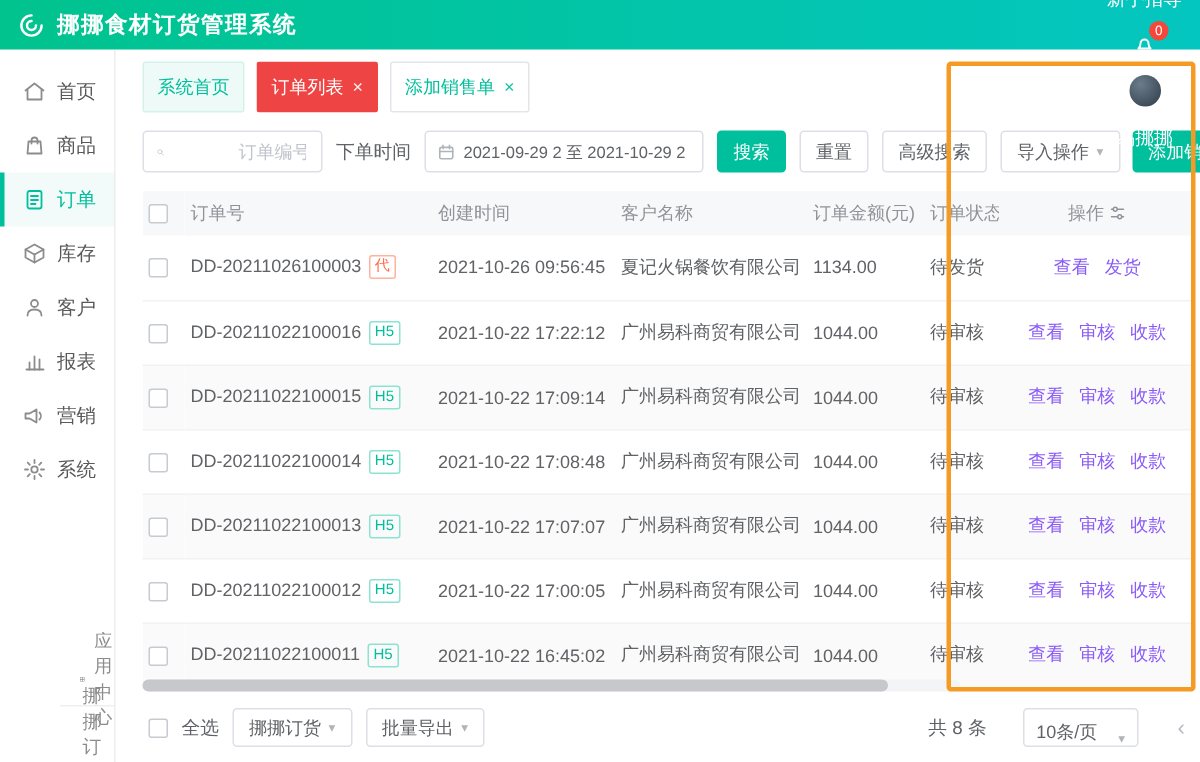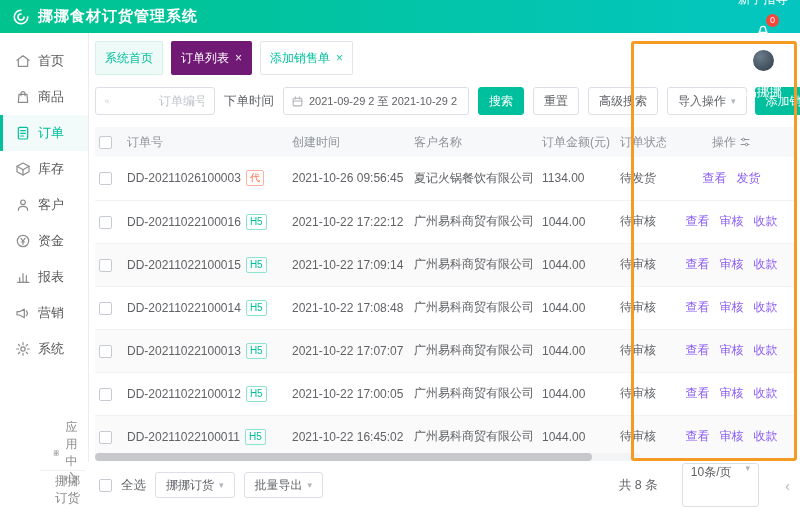--- a/index.html
+++ b/index.html
@@ -17,42 +17,42 @@
   .ticon { display:inline-flex; cursor:pointer; }
   .guide { font-size:12.5px; cursor:pointer; white-space:nowrap; }
   .bell-wrap { position:relative; display:inline-flex; cursor:pointer; }
   .nbadge { position:absolute; top:-7px; right:-8px; min-width:13px; height:13px; border-radius:7px;
     background:#f5483b; color:#fff; font-size:9px; display:flex; align-items:center; justify-content:center; padding:0 2px; }
   .avatar { width:21px; height:21px; border-radius:50%;
     background:radial-gradient(circle at 35% 30%,#6b7c8c,#2e3b46); display:inline-block; cursor:pointer; }
   .username { font-size:12.5px; cursor:pointer; }
 
   
-  .sidebar { position:absolute; top:33px; left:0; bottom:0; width:89px; background:#fff;
+  .sidebar { position:absolute; top:33px; left:0; bottom:0; width:77px; background:#fff;
     border-right:1px solid #ededed; display:flex; flex-direction:column; padding-top:10px; z-index:20; }
   .side-item { display:flex; align-items:center; gap:7px; height:36px; padding-left:15px;
     font-size:13px; color:#595959; cursor:pointer; position:relative; }
   .side-item svg { color:#8c8c8c; flex:none; }
   .side-item.active { color:#00bf9c; background:#f2fbf9; }
   .side-item.active svg { color:#00bf9c; }
   .side-item.active::before { content:""; position:absolute; left:0; top:0; bottom:0; width:3px; background:#00bf9c; }
   .side-bottom { margin-top:auto;padding-left:40px; }
   .side-app { display:flex; align-items:center; gap:6px; height:34px; padding-left:13px;
     font-size:12px; color:#8c8c8c; cursor:pointer; }
   .side-app svg { color:#8c8c8c; }
   .side-brand { height:38px; display:flex; align-items:center; padding-left:15px; font-size:12.5px;
     color:#8c8c8c; border-top:1px solid #efefef; cursor:pointer; }
 
   
   .main { position:absolute; top:33px; left:85px; right:0; bottom:46px; overflow:hidden; background:#fff; }
   .tabbar { display:flex; align-items:center; gap:8px; padding:8px 0 6px 10px; }
   .tab { display:inline-flex; align-items:center; gap:6px; height:23px; padding:16px 9px; font-size:12px;
     border-radius:2px; cursor:pointer; border:1px solid transparent; white-space:nowrap; }
   .tab-home { color:#00bf9c; background:#eefaf7; border-color:#d4f2ea; }
-  .tab-active { background:#701a75; color:#fff; }
+  .tab-active { background:#ef4444; color:#fff; }
   .tab-plain { background:#fff; color:#00bf9c; border-color:#e2e5ea; }
   .tab-close { font-size:12px; line-height:1; opacity:.9; cursor:pointer; }
 
   .filters { display:flex; align-items:center; gap:9px; padding:6px 6px 10px 10px; }
   .input-box { display:flex; align-items:center; gap:5px; height:28px; border:1px solid #dcdfe6;
     border-radius:3px; padding:0 8px; width:120px; color:#c0c4cc; flex:none; }
   .input-box input { border:none; outline:none; width:100%; font-size:12px; color:#606266; background:transparent;margin-left:42px; }
   .input-box input::placeholder { color:#c0c4cc; }
   .time-label { font-size:12.5px; color:#606266; white-space:nowrap; }
   .date-box { display:flex; align-items:center; gap:5px; height:28px; border:1px solid #dcdfe6;
@@ -90,21 +90,21 @@
     border-radius:4px; cursor:pointer; }
   .hscroll-thumb { position:absolute; left:0; top:0; height:8px; width:497px; background:#c6c8cc;
     border-radius:4px; cursor:grab; }
 
   
   .footerbar { position:absolute; left:85px; right:0; bottom:0; height:46px; background:#fff;
     display:flex; align-items:center; gap:9px; padding:0 8px 0 14px; z-index:25; }
   .footer-label { font-size:12.5px; color:#606266; }
   .small-btn { height:26px; }
   .pager { margin-left:auto; display:flex; align-items:center; gap:24px; }
-  .page-size { height:44px; display:flex; align-items:flex-start; gap:14px; border:1px solid #dcdfe6;
+  .page-size { height:26px; display:flex; align-items:flex-end; gap:14px; border:1px solid #dcdfe6;
     border-radius:3px; padding:0 8px; font-size:12px; color:#606266; cursor:pointer; }
   .prev-btn { color:#b7bbc2; font-size:15px; cursor:pointer; padding:0 2px; }
 
   
   .guide-box { position:absolute; left:631px; top:41px; width:166px; height:420px;
     border:3px solid #f59a23; border-radius:3px; pointer-events:none; z-index:40; }
 </style>
 </head>
 <body>
 
@@ -190,27 +190,20 @@
           <path d="M12 13v8"></path>
         </svg>
       <span>库存</span>
     </div>
     <div class="side-item">
       <svg width="16" height="16" viewBox="0 0 24 24" fill="none" stroke="currentColor" stroke-width="1.8" stroke-linecap="round">
           <circle cx="12" cy="8" r="3.5"></circle>
           <path d="M5 20c0-4 3-6 7-6s7 2 7 6"></path>
         </svg>
       <span>客户</span>
-    </div>
-    <div class="side-item">
-      <svg width="16" height="16" viewBox="0 0 24 24" fill="none" stroke="currentColor" stroke-width="1.8" stroke-linecap="round">
-          <circle cx="12" cy="12" r="8.5"></circle>
-          <path d="M9 8l3 4 3-4M12 12v5M9.5 13.5h5"></path>
-        </svg>
-      <span>资金</span>
     </div>
     <div class="side-item">
       <svg width="16" height="16" viewBox="0 0 24 24" fill="none" stroke="currentColor" stroke-width="1.8" stroke-linecap="round">
           <path d="M4 20h17"></path>
           <path d="M7 20v-7M12 20V7M17 20v-10"></path>
         </svg>
       <span>报表</span>
     </div>
     <div class="side-item">
       <svg width="16" height="16" viewBox="0 0 24 24" fill="none" stroke="currentColor" stroke-width="1.8" stroke-linecap="round" stroke-linejoin="round">

